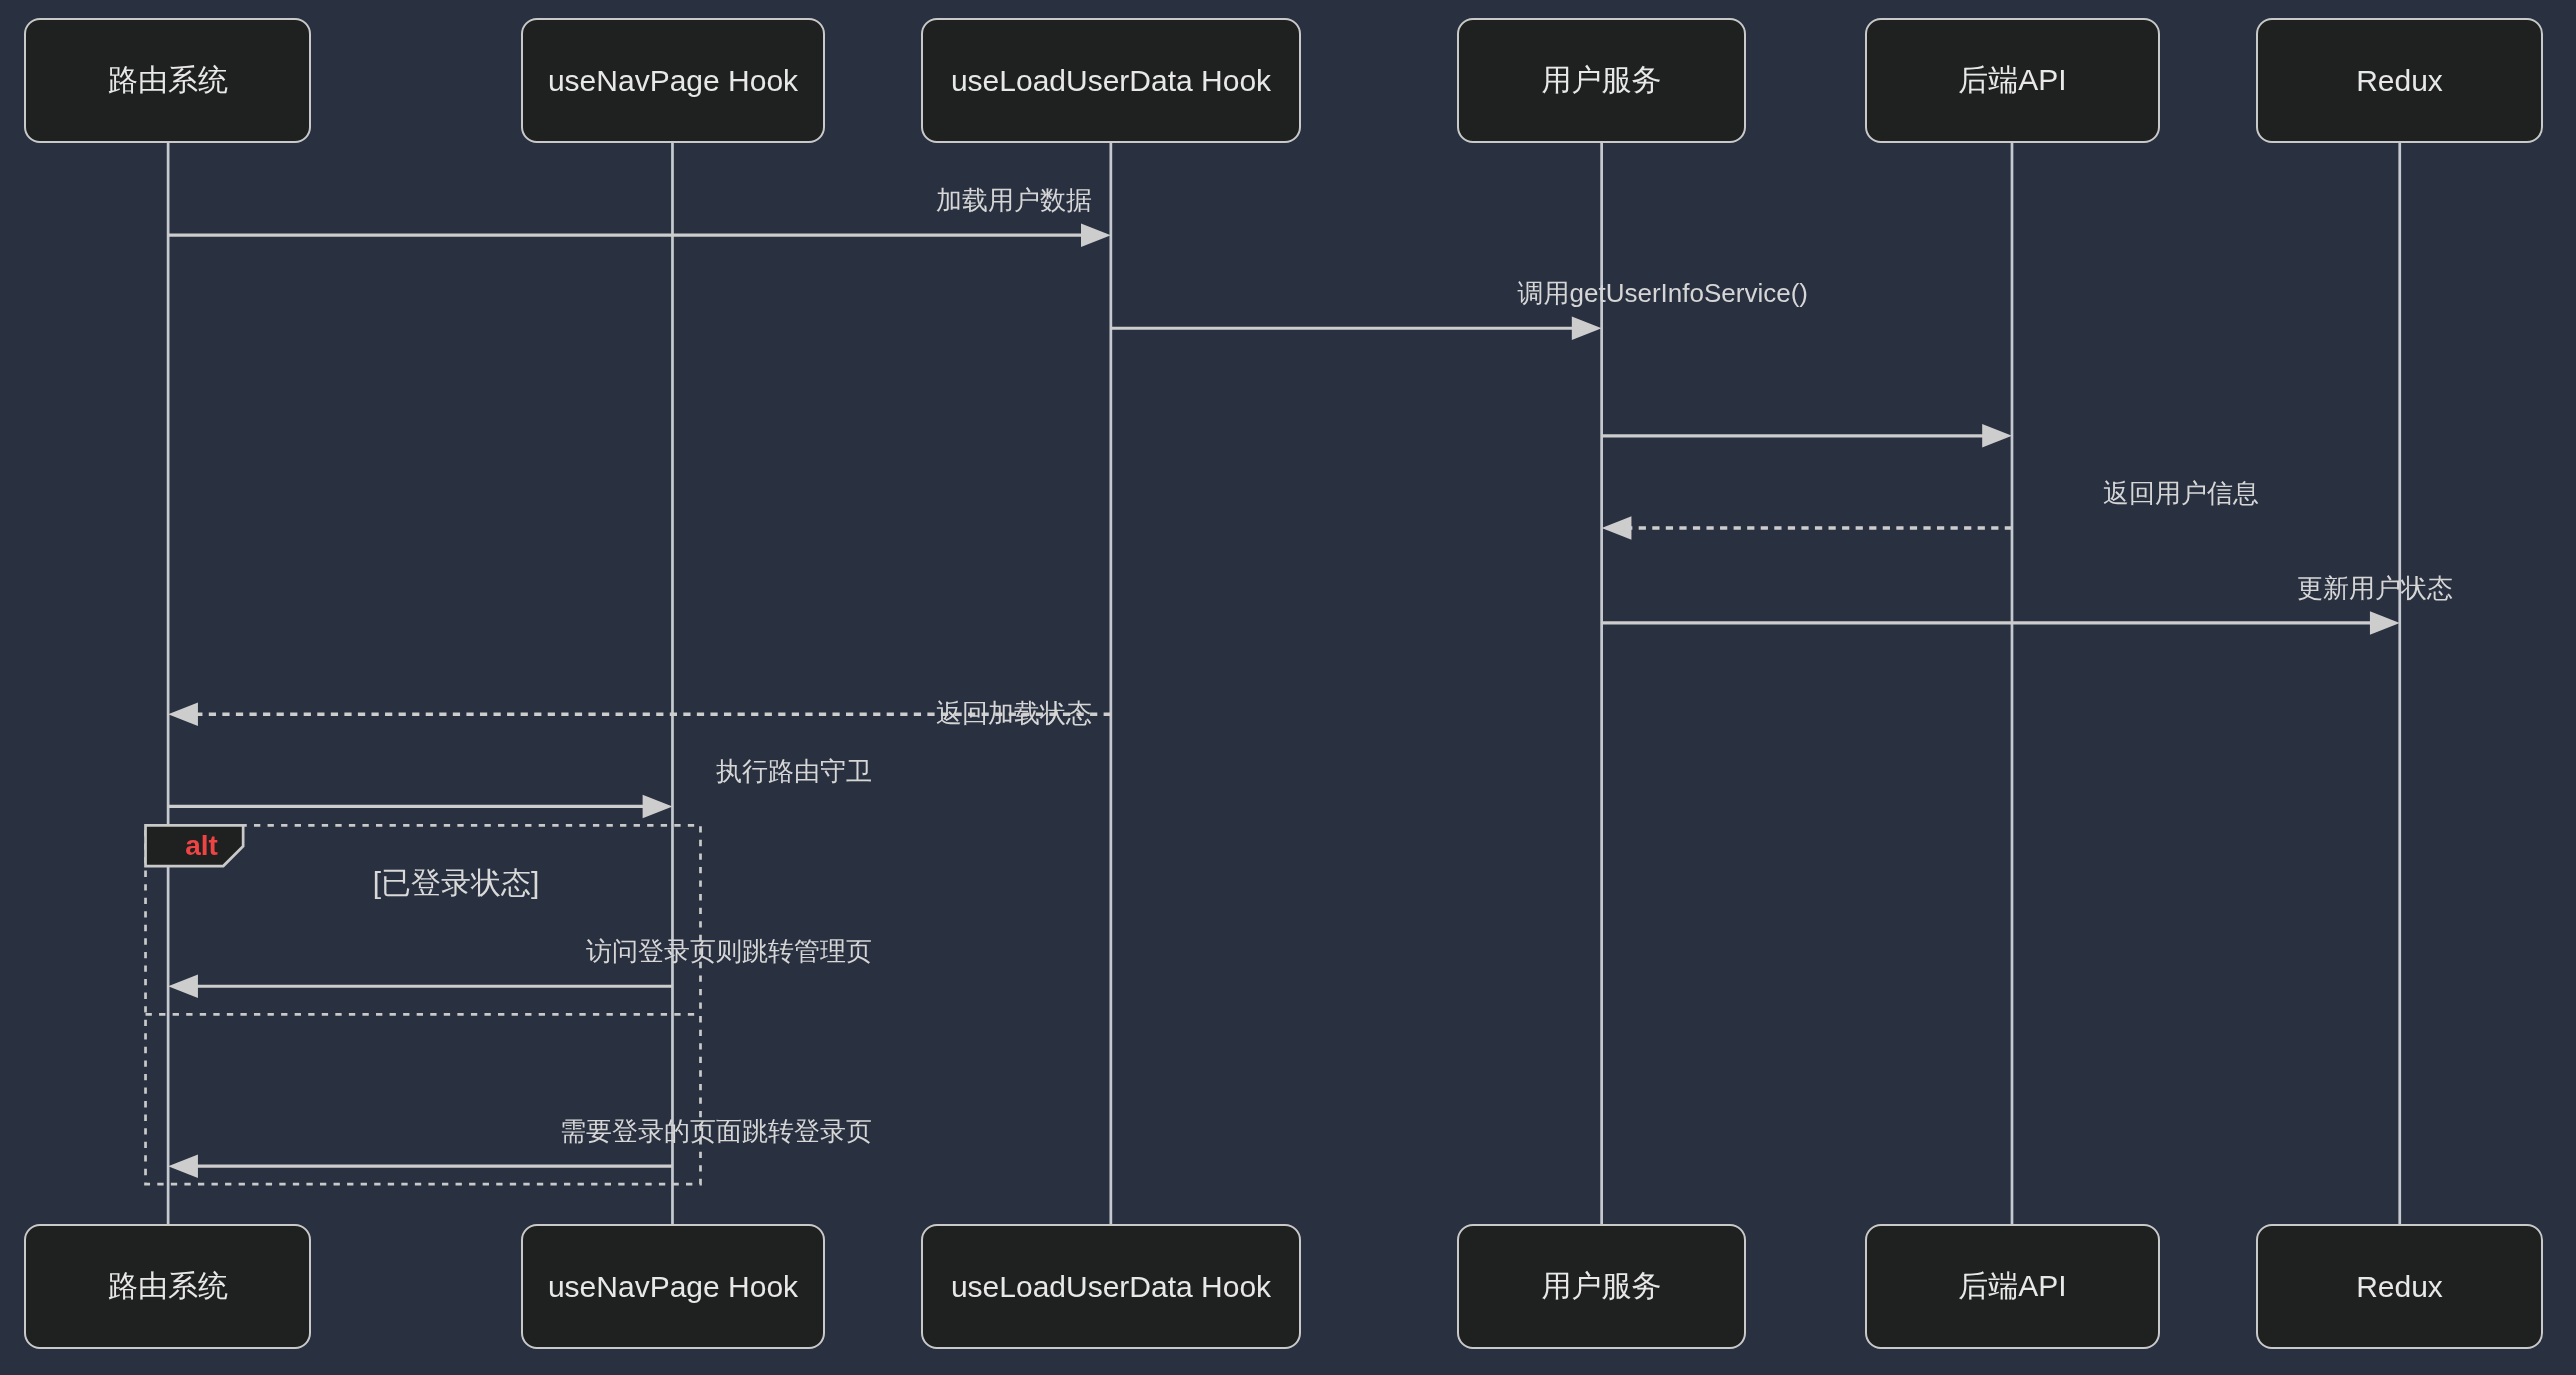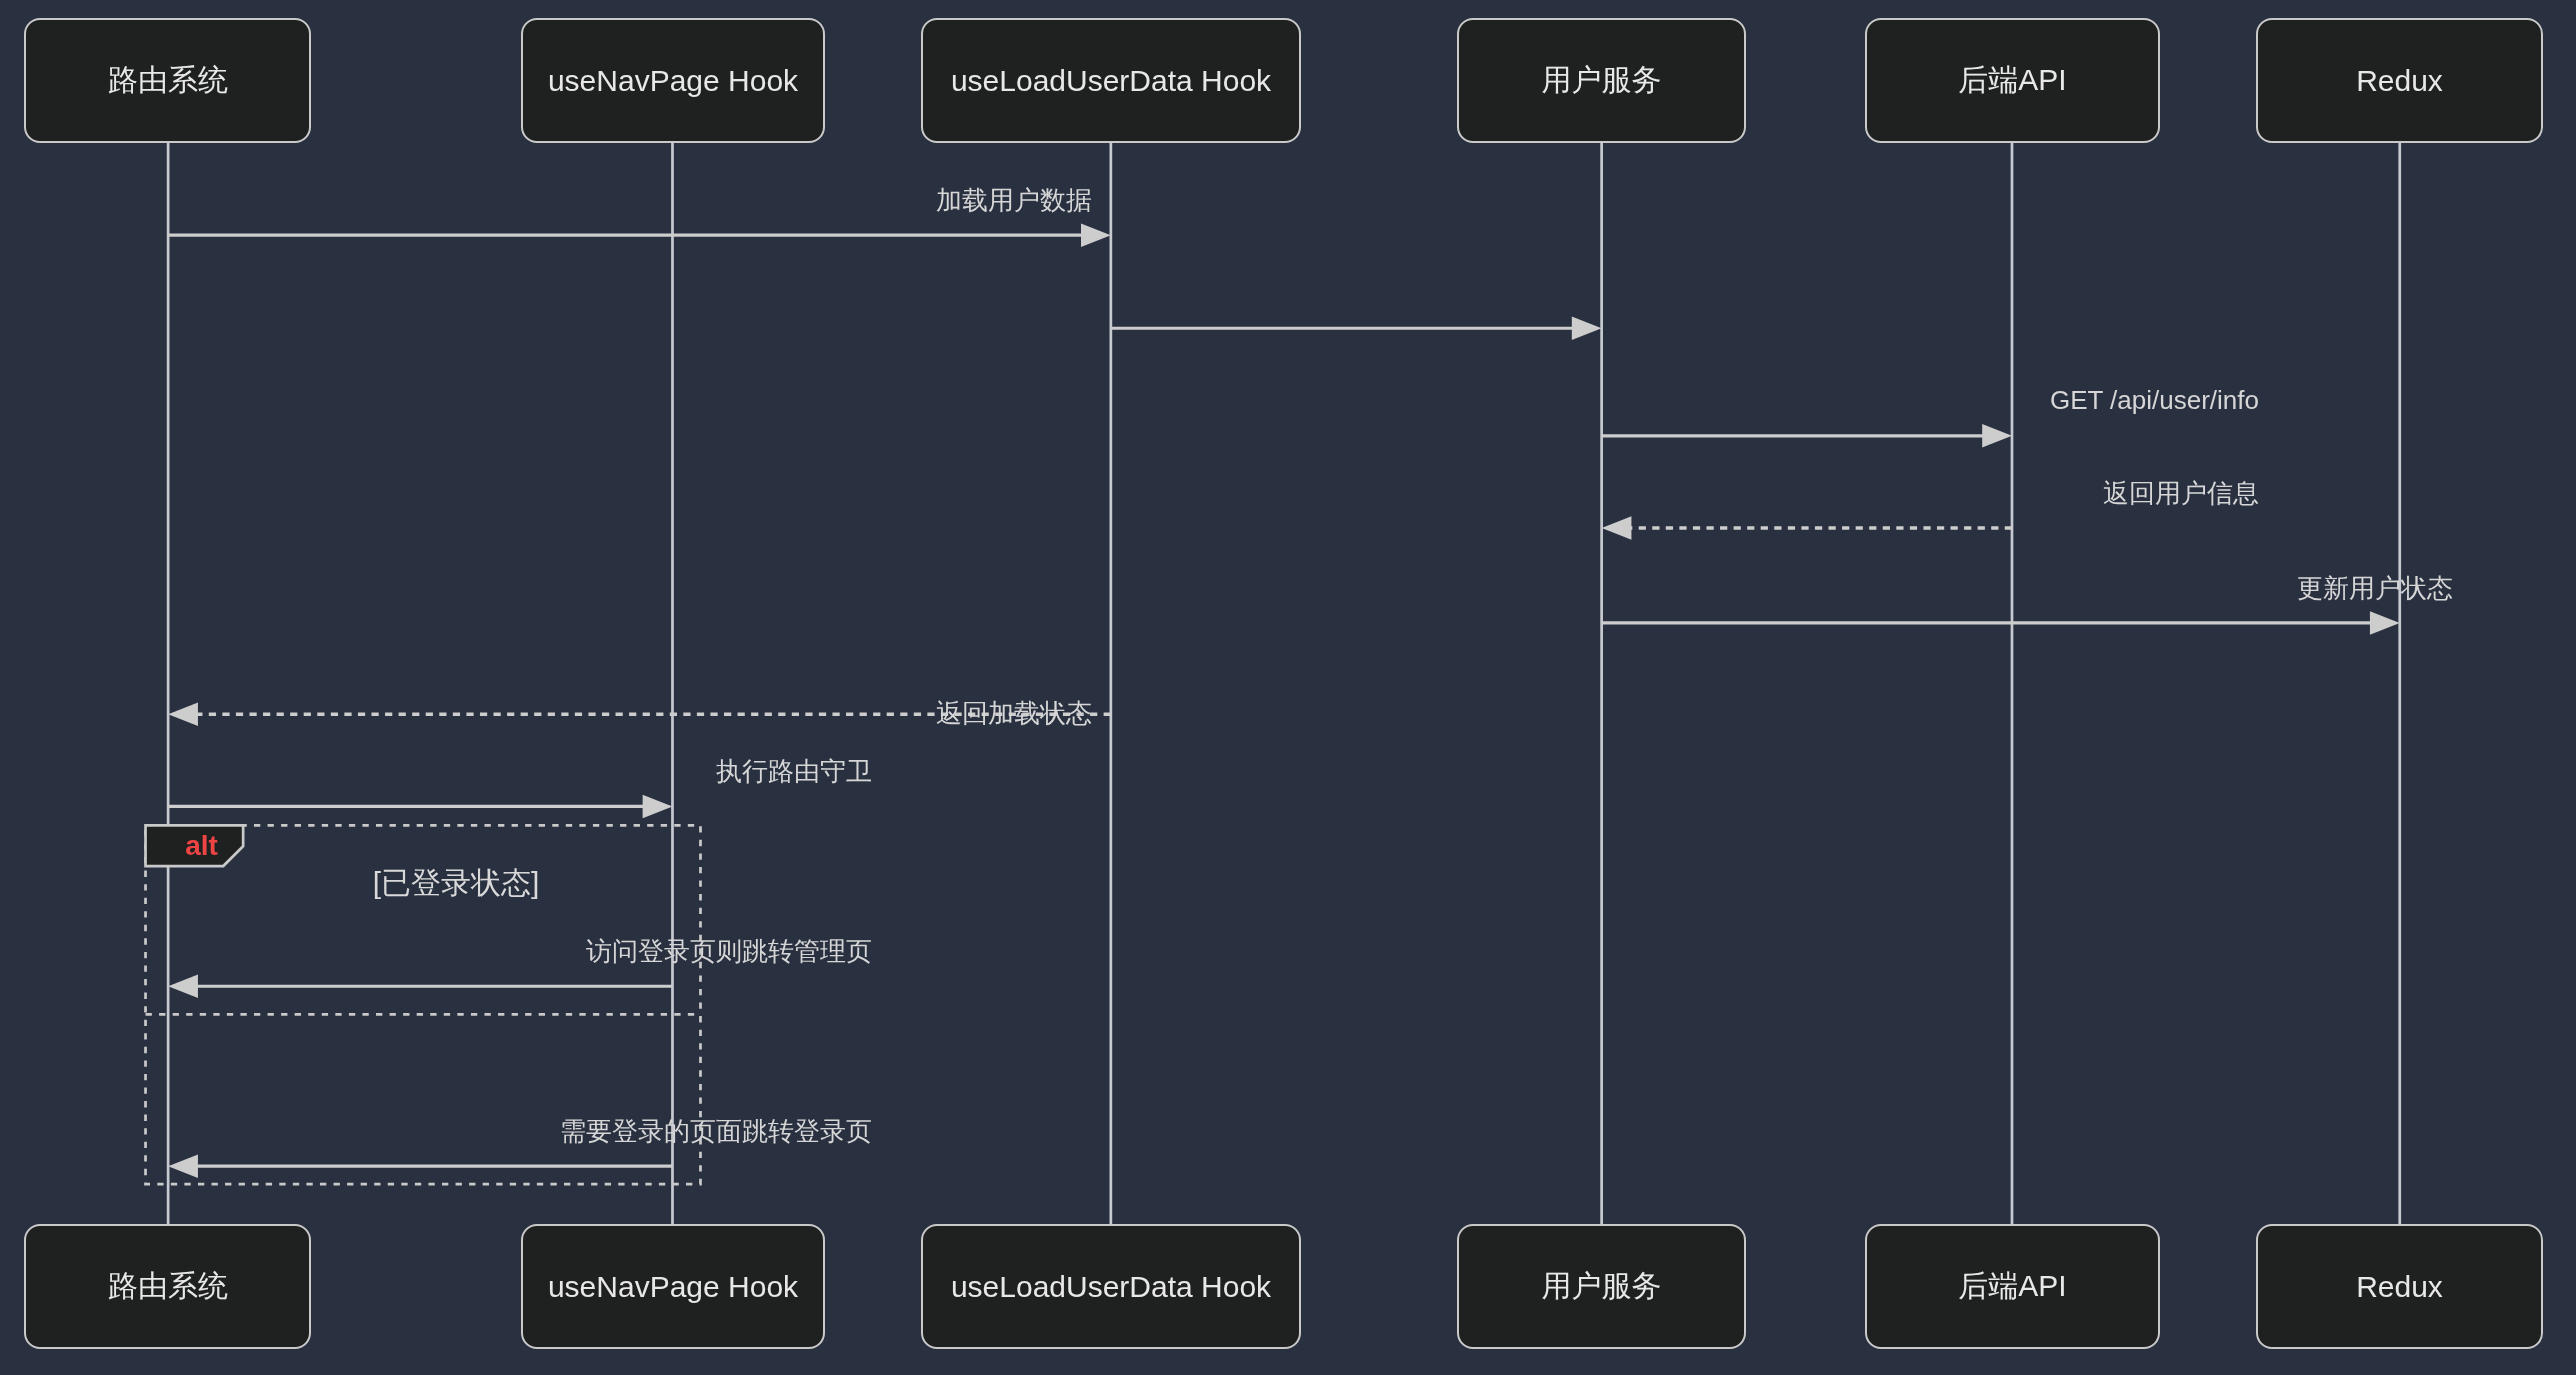--- a/index.html
+++ b/index.html
@@ -97,21 +97,21 @@
   <div class="actor-box" style="left:2256px; top:18px; width:287px;">Redux</div>
 
   <div class="actor-box" style="left:24.4px;   top:1224px; width:287px;">路由系统</div>
   <div class="actor-box" style="left:521px;  top:1224px; width:304px;">useNavPage Hook</div>
   <div class="actor-box" style="left:921px; top:1224px; width:380px;">useLoadUserData Hook</div>
   <div class="actor-box" style="left:1457px; top:1224px; width:289px;">用户服务</div>
   <div class="actor-box" style="left:1865px; top:1224px; width:295px;">后端API</div>
   <div class="actor-box" style="left:2256px; top:1224px; width:287px;">Redux</div>
 
   <div class="msg-label" style="left:188px;  top:181px;">加载用户数据</div>
-  <div class="msg-label" style="left:1355px; top:381px;">GET /api/user/info</div>
+  <div class="msg-label" style="left:904px; top:274px;">调用getUserInfoService()</div>
   <div class="msg-label" style="left:1355px; top:474px;">返回用户信息</div>
   <div class="msg-label" style="left:1549px; top:569px;">更新用户状态</div>
   <div class="msg-label" style="left:188px;  top:660px;margin-top:34px;">返回加载状态</div>
   <div class="msg-label" style="left:-32px;  top:752px;">执行路由守卫</div>
   <div class="msg-label" style="left:-32px;  top:932px;">访问登录页则跳转管理页</div>
   <div class="msg-label" style="left:-32px;  top:1112px;">需要登录的页面跳转登录页</div>
 
   <div class="alt-op">alt</div>
   <div class="cond-label" style="left:185px; top:832px;">[已登录状态]</div>
 

